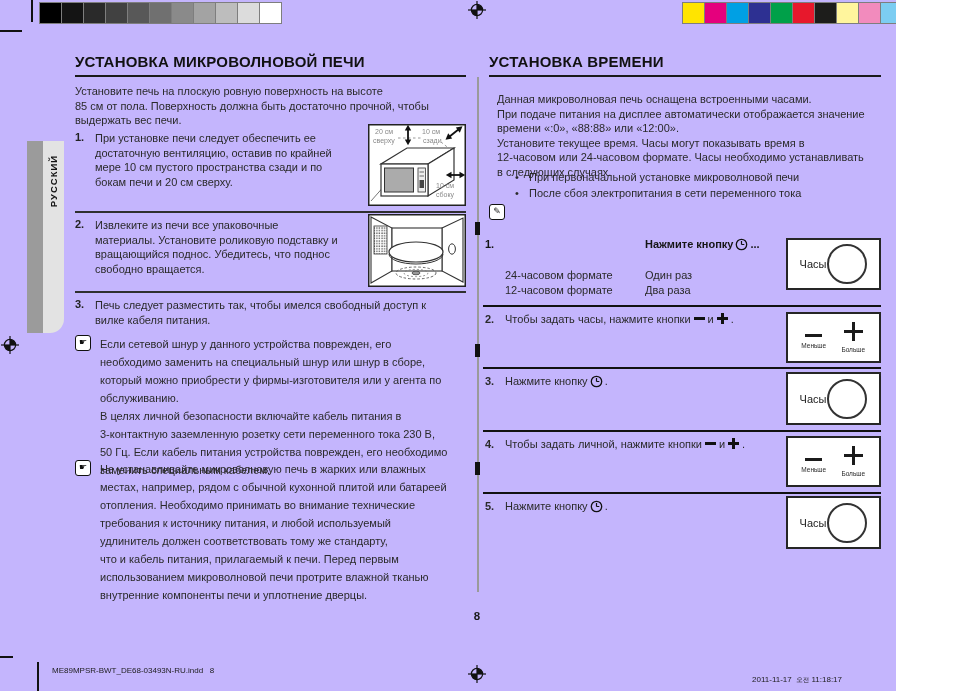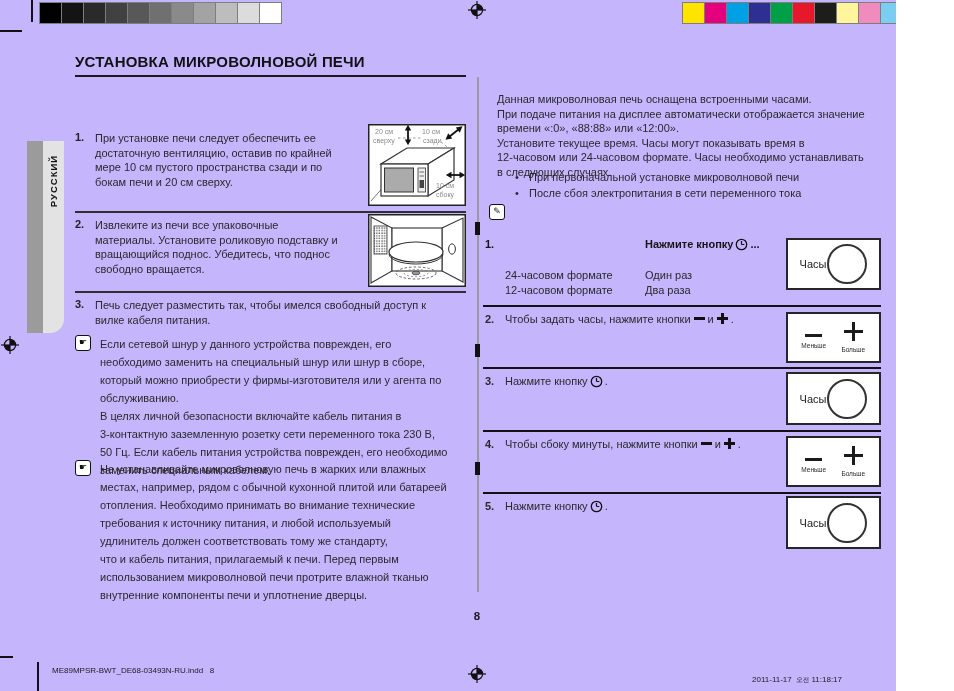--- a/index.html
+++ b/index.html
@@ -128,20 +128,23 @@
     <div class="tab-light"></div>
   </div>
   <span class="tab-label abs" style="left:53px;top:181px;transform:translate(-50%,-50%) rotate(-90deg);">РУССКИЙ</span>
 
   <div class="divider"></div>
   <div class="divider-dash" style="top:222px;"></div>
   <div class="divider-dash" style="top:344px;"></div>
   <div class="divider-dash" style="top:462px;"></div>
 
   <h1 class="col-title" style="left:75px;top:53px;width:391px;">УСТАНОВКА МИКРОВОЛНОВОЙ ПЕЧИ</h1>
+  <p class="body abs" style="left:75px;top:84px;width:391px;margin:0;">Установите печь на плоскую ровную поверхность на высоте
+85 см от пола. Поверхность должна быть достаточно прочной, чтобы
+выдержать вес печи.</p>
 
   <div class="step" style="left:75px;top:131px;width:272px;">
     <span class="num">1.</span>
     <span class="stext">При установке печи следует обеспечить ее
 достаточную вентиляцию, оставив по крайней
 мере 10 см пустого пространства сзади и по
 бокам печи и 20 см сверху.</span>
   </div>
 
   <svg class="abs" style="left:368px;top:124px;" width="98" height="82" viewBox="0 0 98 82">
@@ -228,20 +231,21 @@
     <span class="body">Не устанавливайте микроволновую печь в жарких или влажных
 местах, например, рядом с обычной кухонной плитой или батареей
 отопления. Необходимо принимать во внимание технические
 требования к источнику питания, и любой используемый
 удлинитель должен соответствовать тому же стандарту,
 что и кабель питания, прилагаемый к печи. Перед первым
 использованием микроволновой печи протрите влажной тканью
 внутренние компоненты печи и уплотнение дверцы.</span>
   </div>
 
+  <h1 class="col-title" style="left:489px;top:53px;width:392px;">УСТАНОВКА ВРЕМЕНИ</h1>
   <p class="body abs" style="left:489px;top:84px;width:392px;margin:8px;">Данная микроволновая печь оснащена встроенными часами.
 При подаче питания на дисплее автоматически отображается значение
 времени «:0», «88:88» или «12:00».
 Установите текущее время. Часы могут показывать время в
 12-часовом или 24-часовом формате. Часы необходимо устанавливать
 в следующих случаях.</p>
 
   <div class="abs" style="left:489px;top:169px;width:392px;">
     <div class="bullet-row">
       <span class="bullet-dot">•</span>
@@ -302,21 +306,21 @@
   </div>
   <div class="btn-box" style="top:372px;height:53px;">
     <span class="clock-label">Часы</span>
     <span class="btn-circle"></span>
   </div>
 
   <div class="hr" style="left:483px;top:430px;width:398px;background:#111;"></div>
 
   <div class="rstep" style="left:485px;top:437px;width:290px;">
     <span class="num">4.</span>
-    <span>Чтобы сбоку минуты, нажмите кнопки</span><span class="mi"></span><span>и</span><span class="pi"></span><span>.</span>
+    <span>Чтобы задать личной, нажмите кнопки</span><span class="mi"></span><span>и</span><span class="pi"></span><span>.</span>
   </div>
   <div class="btn-box" style="top:436px;height:51px;justify-content:space-between;padding:0 6px;">
     <span class="mp-col">
       <span class="minus-big"></span>
       <span class="mp-label">Меньше</span>
     </span>
     <span class="mp-col">
       <span class="plus-big"></span>
       <span class="mp-label">Больше</span>
     </span>

